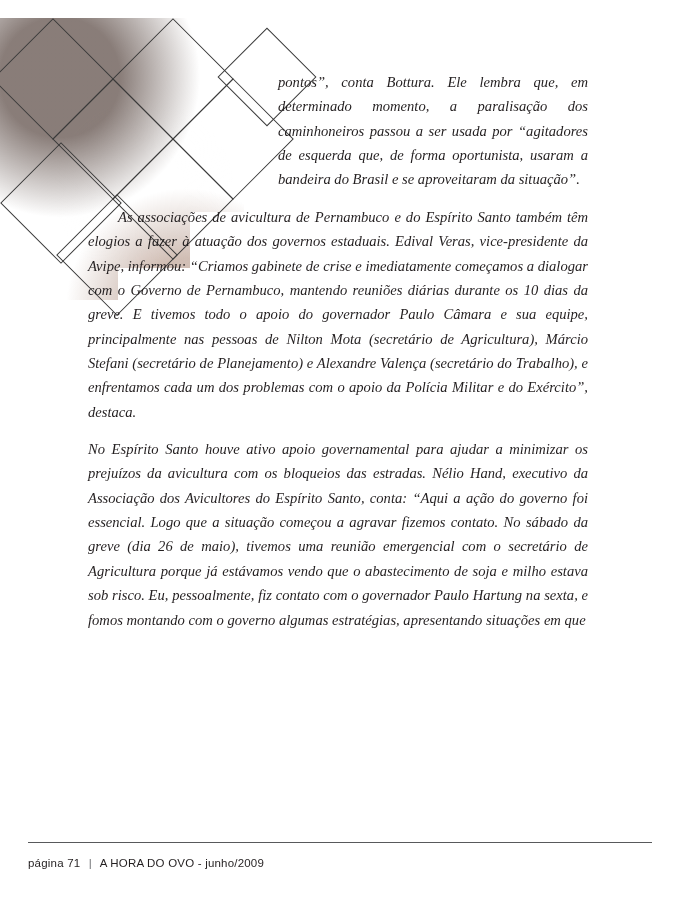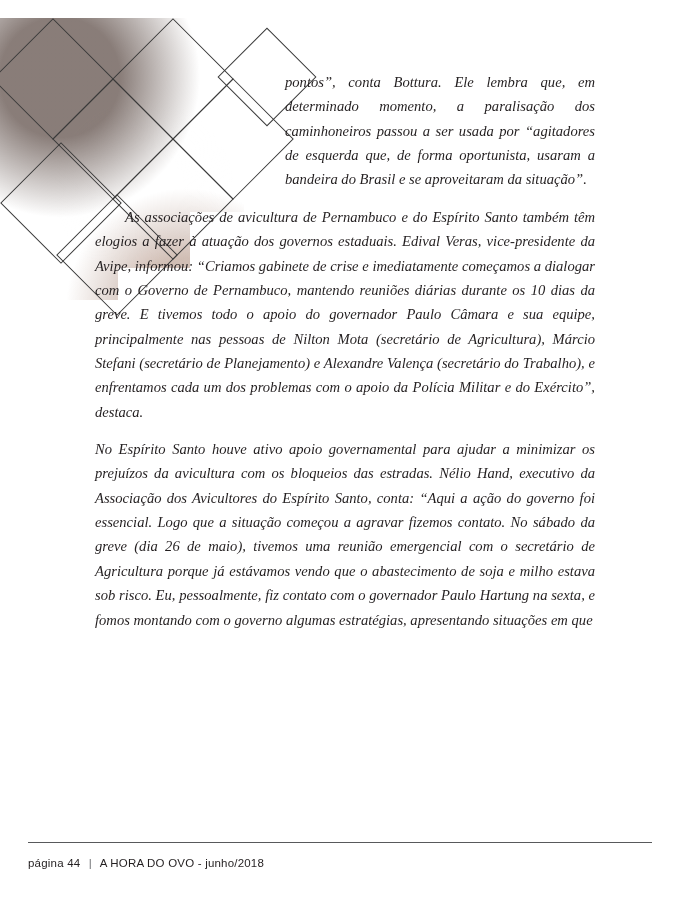--- a/index.html
+++ b/index.html
@@ -69,21 +69,20 @@
   
   .article {
     position: absolute;
     left: 88px;
     top: 70px;
     width: 500px;
     font-size: 14.6px;
     line-height: 1.67;
     font-style: italic;
     text-align: justify;
-    margin-left: 7px;
   }
   .para {
     margin: 0 0 13px 0;
   }
   .para.p1 {
     margin-left: 190px;
     width: 310px;
     text-align: justify;
   }
   .para.p2 {
@@ -160,16 +159,16 @@
         <i style="width:24px"></i>
     </span>
     <span>As associações de avicultura de Pernambuco e do Espírito Santo  também têm elogios a fazer à atuação dos governos estaduais. Edival Veras, vice-presidente da Avipe, informou: “Criamos gabinete de crise e imediatamente começamos a dialogar com o Governo de Pernambuco, mantendo reuniões diárias  durante os 10 dias da greve. E tivemos todo o apoio do governador Paulo Câmara e sua equipe, principalmente nas pessoas de Nilton Mota (secretário de Agricultura), Márcio Stefani (secretário de Planejamento) e Alexandre Valença (secretário do Trabalho), e enfrentamos cada um dos problemas com o apoio da Polícia Militar e do Exército”, destaca.</span>
   </p>
 
   <p class="para p3">No Espírito Santo houve ativo apoio governamental para ajudar a minimizar os prejuízos da avicultura com os bloqueios das estradas. Nélio Hand, executivo da Associação dos Avicultores do Espírito Santo, conta: “Aqui a ação do governo foi essencial. Logo que a situação começou a agravar fizemos contato. No sábado da greve (dia 26 de maio), tivemos uma reunião emergencial com o secretário de Agricultura porque já estávamos vendo que o abastecimento de soja e milho estava sob risco. Eu, pessoalmente, fiz contato com o governador Paulo Hartung na sexta, e fomos montando com o governo algumas estratégias, apresentando situações em que</p>
 </div>
 
 <div class="footer-rule"></div>
 <div class="footer">
-  <span>página 44</span>
+  <span>página 71</span>
   <span class="sep">|</span>
-  <span>A HORA DO OVO - junho/2018</span>
+  <span>A HORA DO OVO - junho/2009</span>
 </div>
 
 </body></html>

